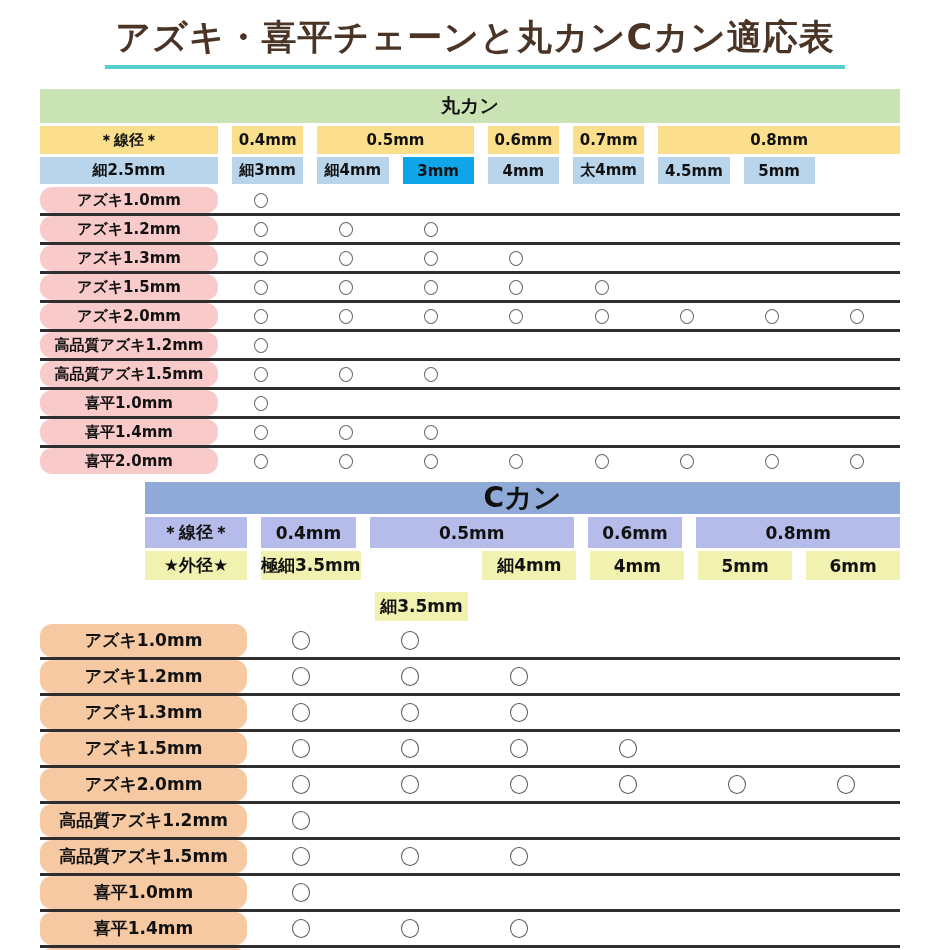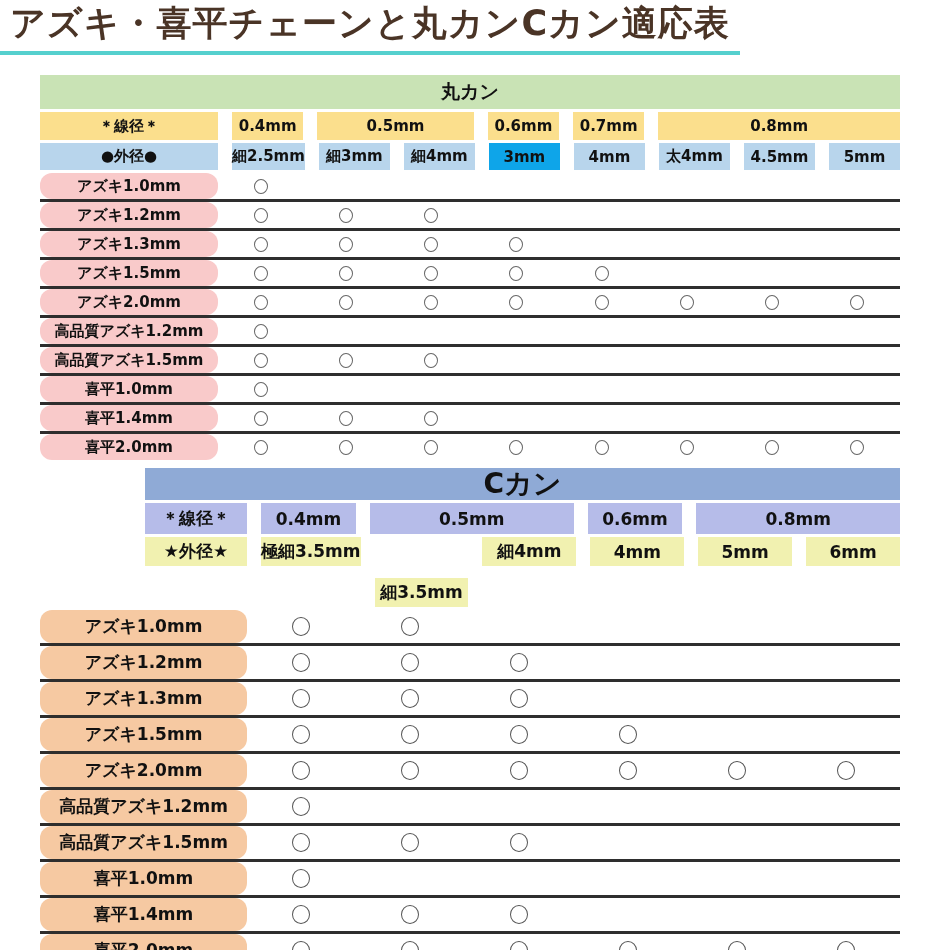--- a/index.html
+++ b/index.html
@@ -1,20 +1,20 @@
 <!DOCTYPE html>
 <html><head>
 <meta charset="utf-8">
 <style>
   html,body{margin:0;padding:0;}
   body{
     width:950px;height:950px;overflow:hidden;background:#ffffff;
     font-family:"DejaVu Sans","Liberation Sans",sans-serif;color:#111;
   }
-  .title-wrap{padding-top:0;}
+  .title-wrap{text-align:center;padding-top:14px;}
   .page-title{
     display:inline-block;font-size:35px;font-weight:bold;color:#4a3426;
     letter-spacing:1px;padding:0 10px 4px 10px;border-bottom:4px solid #55d0ce;
     line-height:1.35;
   }
   .tables{width:860px;margin:20px 0 0 40px;}
   
   .t-titlebar{
     display:flex;align-items:center;justify-content:center;
     font-weight:bold;margin-bottom:3px;
@@ -67,21 +67,20 @@
       <div class="t-titlebar" style="background: rgb(201, 227, 181);">丸カン</div>
       <div class="hgrid wire-row">
         <div class="hcell" style="background: rgb(251, 223, 141);">＊線径＊</div>
         <div class="hcell" style="background: rgb(251, 223, 141); grid-column: span 1;">0.4mm</div>
         <div class="hcell" style="background: rgb(251, 223, 141); grid-column: span 2;">0.5mm</div>
         <div class="hcell" style="background: rgb(251, 223, 141); grid-column: span 1;">0.6mm</div>
         <div class="hcell" style="background: rgb(251, 223, 141); grid-column: span 1;">0.7mm</div>
         <div class="hcell" style="background: rgb(251, 223, 141); grid-column: span 3;">0.8mm</div>
       </div>
       <div class="hgrid outer-row">
-        <div class="hcell" style="background: rgb(184, 213, 236);">●外径●</div>
         <div class="hcell" style="background: rgb(184, 213, 236);">細2.5mm</div>
         <div class="hcell" style="background: rgb(184, 213, 236);">細3mm</div>
         <div class="hcell" style="background: rgb(184, 213, 236);">細4mm</div>
         <div class="hcell" style="background: #0ea5e9;">3mm</div>
         <div class="hcell" style="background: rgb(184, 213, 236);">4mm</div>
         <div class="hcell" style="background: rgb(184, 213, 236);">太4mm</div>
         <div class="hcell" style="background: rgb(184, 213, 236);">4.5mm</div>
         <div class="hcell" style="background: rgb(184, 213, 236);">5mm</div>
       </div>
       <div class="databody">

